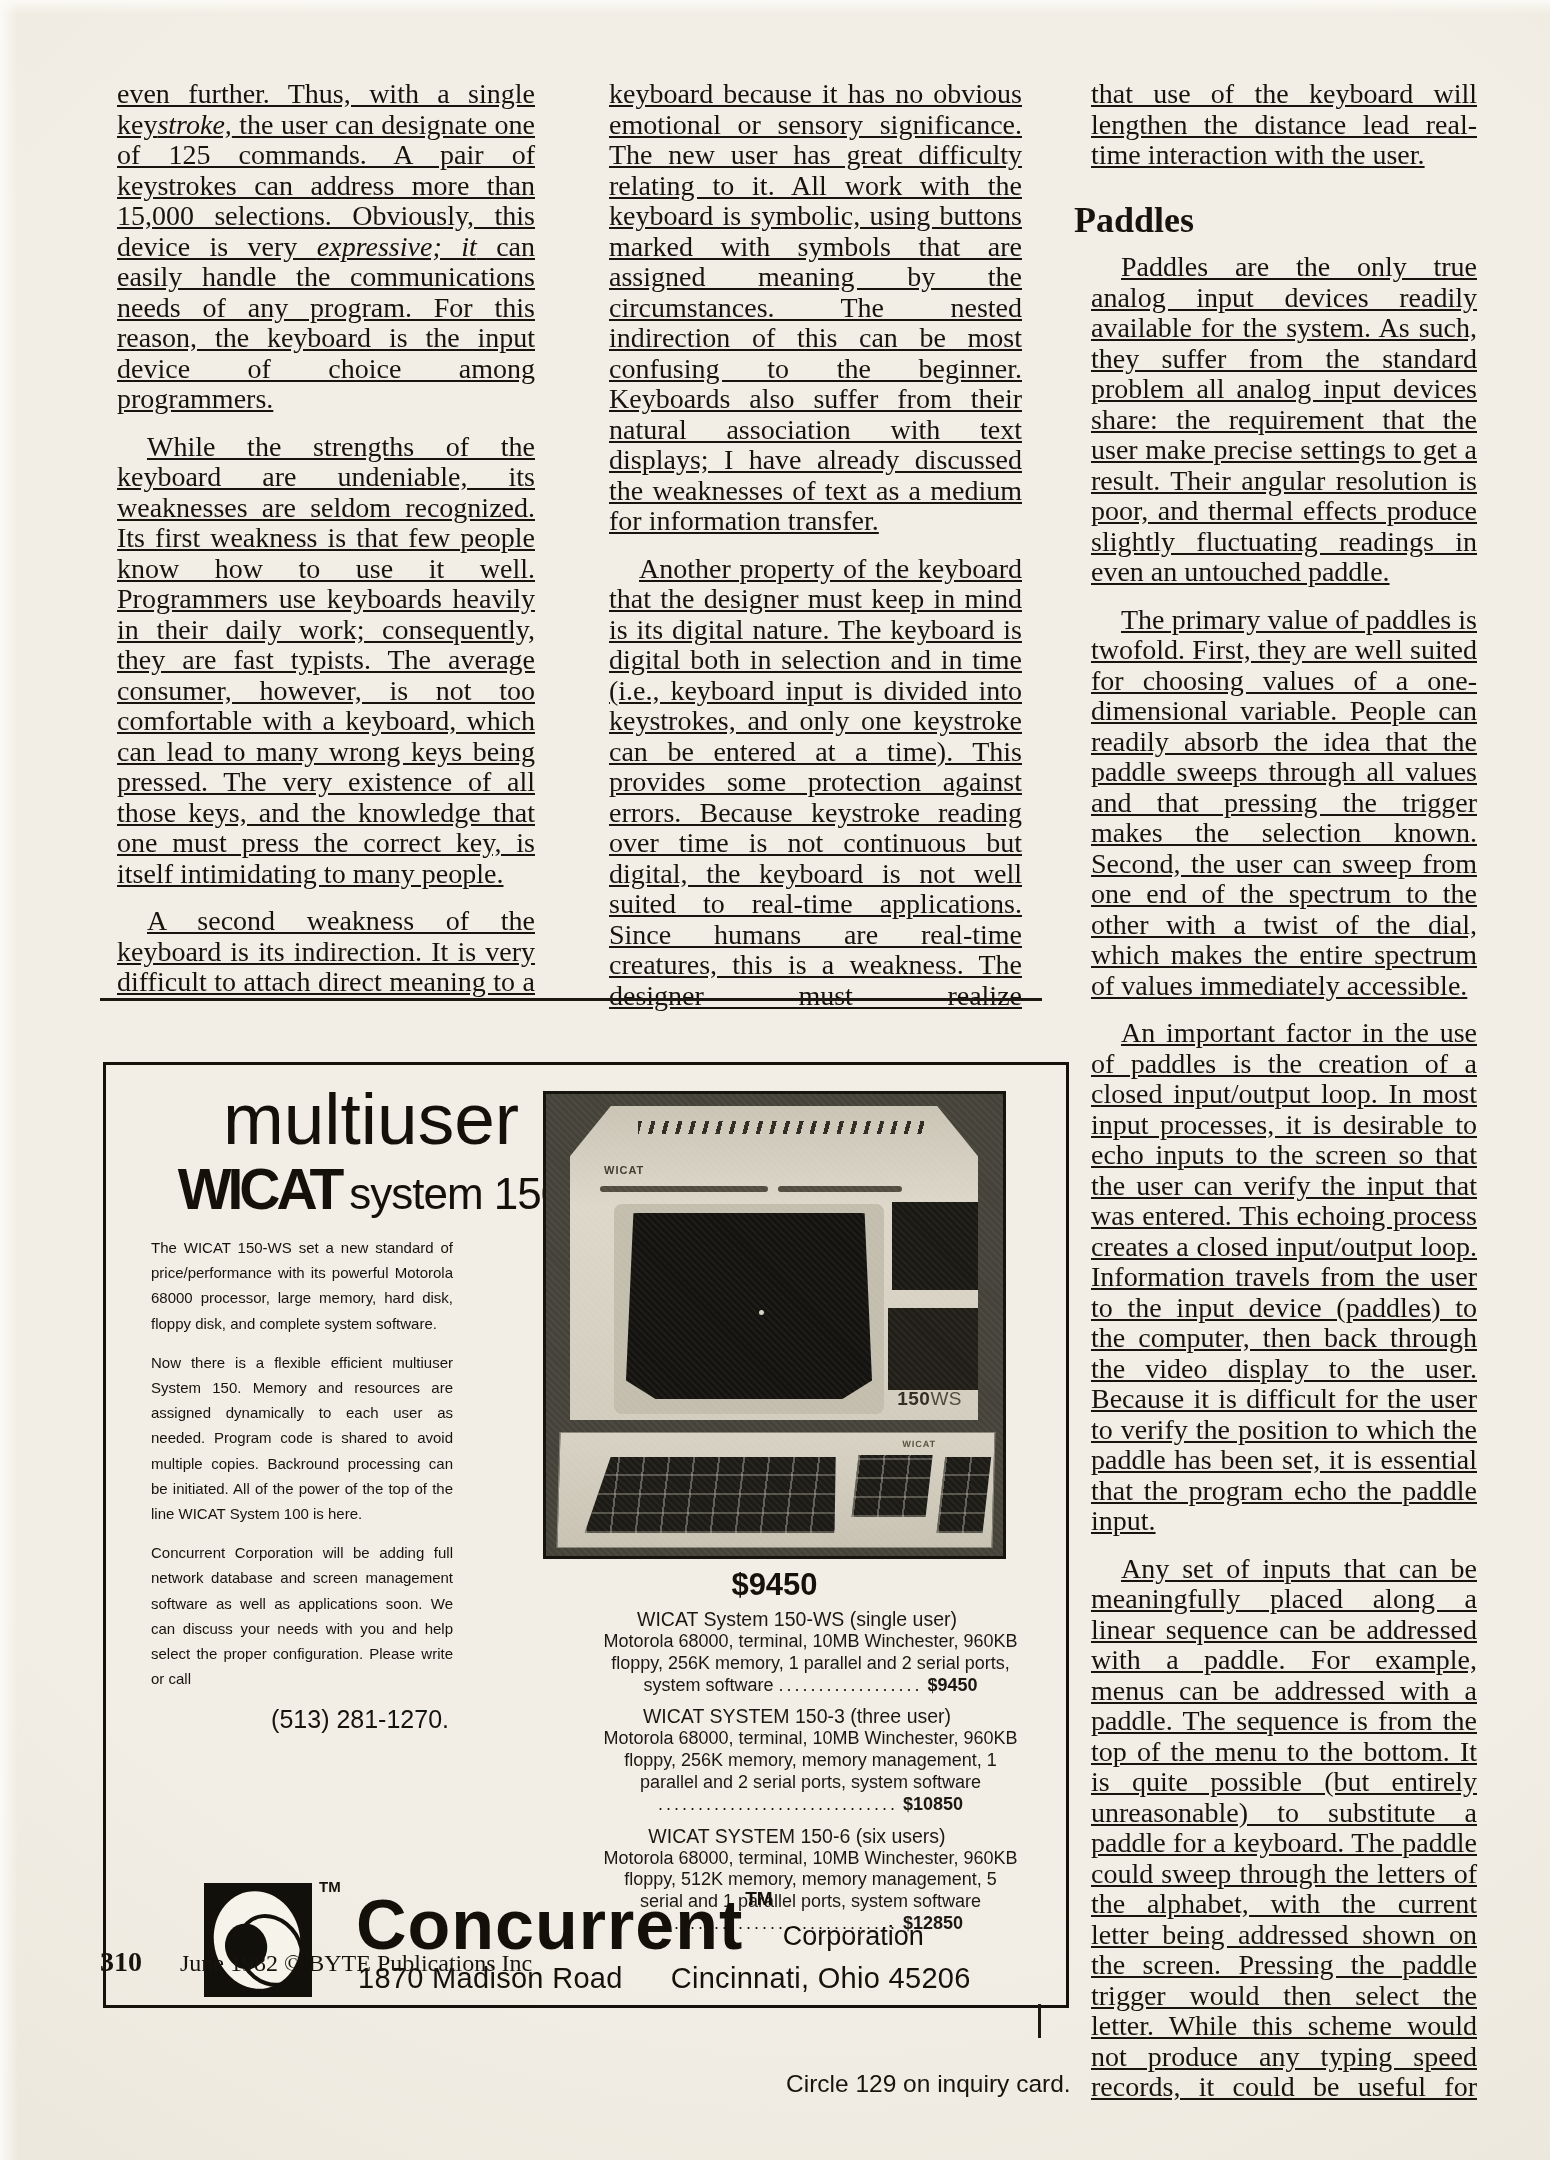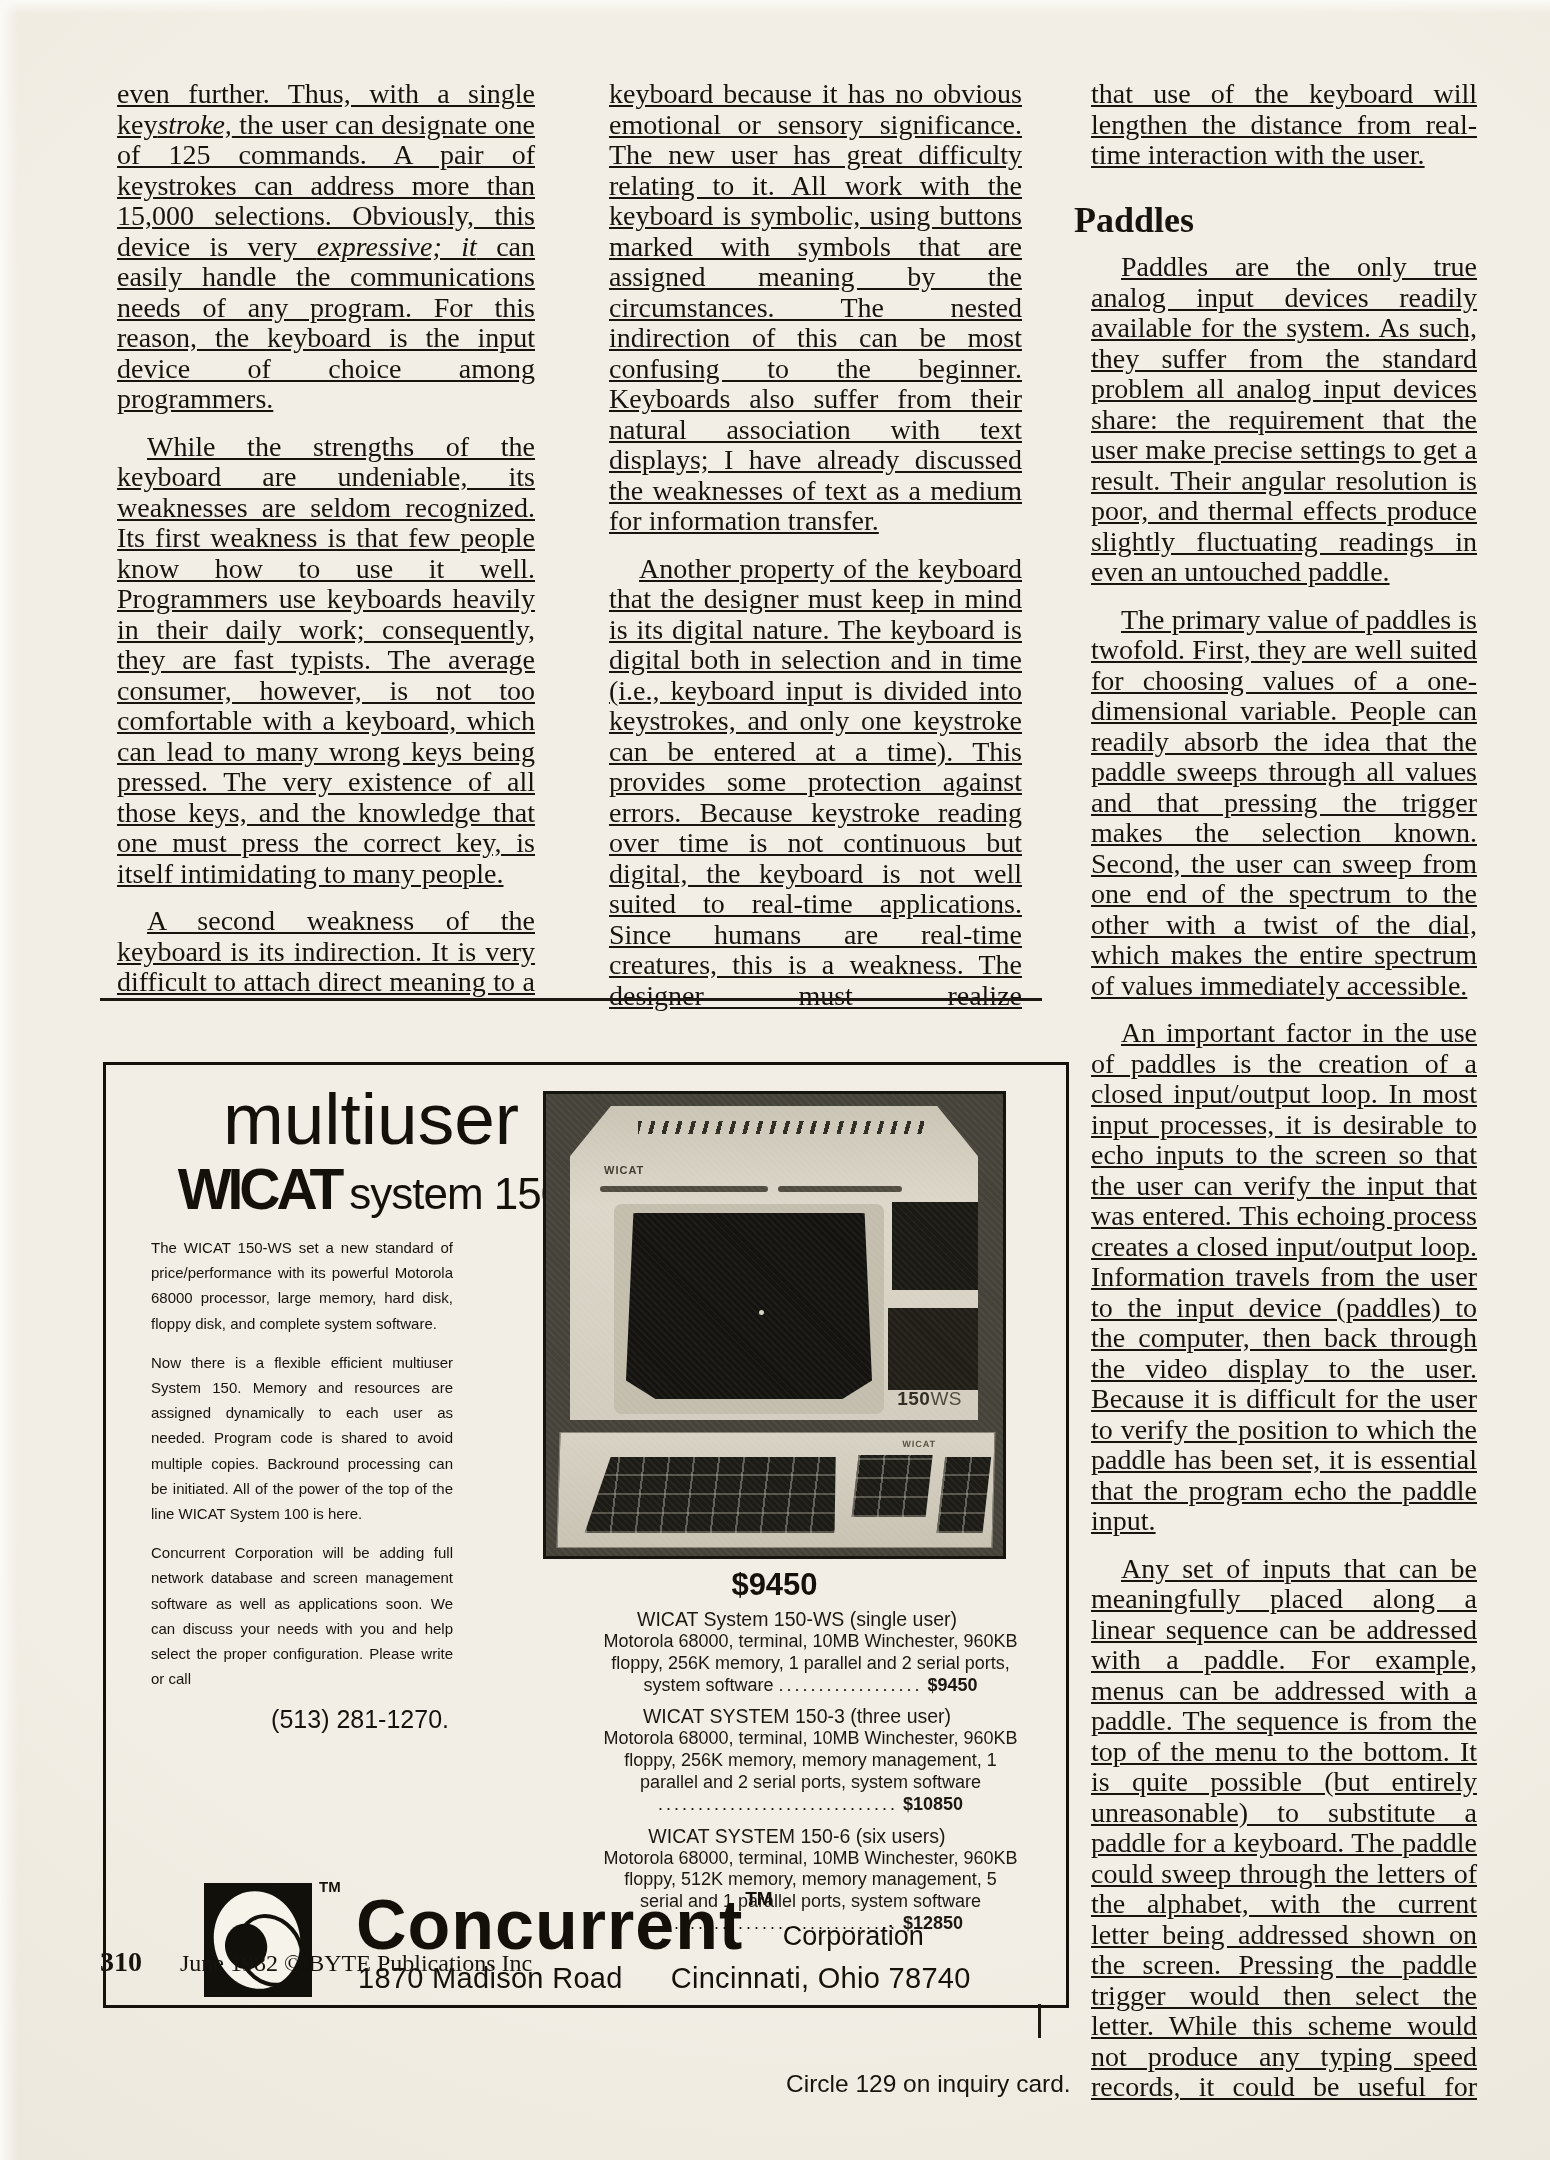--- a/index.html
+++ b/index.html
@@ -121,21 +121,21 @@
     <p class="jp indent">While the strengths of the keyboard are undeniable, its weaknesses are seldom recognized. Its first weakness is that few people know how to use it well. Programmers use keyboards heavily in their daily work; consequently, they are fast typists. The average consumer, however, is not too comfortable with a keyboard, which can lead to many wrong keys being pressed. The very existence of all those keys, and the knowledge that one must press the correct key, is itself intimidating to many people.</p>
     <p class="jp indent cont">A second weakness of the keyboard is its indirection. It is very difficult to attach direct meaning to a</p>
   </div>
 
   <div class="col col2">
     <p class="jp">keyboard because it has no obvious emotional or sensory significance. The new user has great difficulty relating to it. All work with the keyboard is symbolic, using buttons marked with symbols that are assigned meaning by the circumstances. The nested indirection of this can be most confusing to the beginner. Keyboards also suffer from their natural association with text displays; I have already discussed the weaknesses of text as a medium for information transfer.</p>
     <p class="jp indent cont">Another property of the keyboard that the designer must keep in mind is its digital nature. The keyboard is digital both in selection and in time (i.e., keyboard input is divided into keystrokes, and only one keystroke can be entered at a time). This provides some protection against errors. Because keystroke reading over time is not continuous but digital, the keyboard is not well suited to real-time applications. Since humans are real-time creatures, this is a weakness. The designer must realize</p>
   </div>
 
   <div class="col col3">
-    <p class="jp">that use of the keyboard will lengthen the distance from real-time interaction with the user.</p>
+    <p class="jp">that use of the keyboard will lengthen the distance lead real-time interaction with the user.</p>
     <h3 class="subhead">Paddles</h3>
     <p class="jp indent">Paddles are the only true analog input devices readily available for the system. As such, they suffer from the standard problem all analog input devices share: the requirement that the user make precise settings to get a result. Their angular resolution is poor, and thermal effects produce slightly fluctuating readings in even an untouched paddle.</p>
     <p class="jp indent">The primary value of paddles is twofold. First, they are well suited for choosing values of a one-dimensional variable. People can readily absorb the idea that the paddle sweeps through all values and that pressing the trigger makes the selection known. Second, the user can sweep from one end of the spectrum to the other with a twist of the dial, which makes the entire spectrum of values immediately accessible.</p>
     <p class="jp indent">An important factor in the use of paddles is the creation of a closed input/output loop. In most input processes, it is desirable to echo inputs to the screen so that the user can verify the input that was entered. This echoing process creates a closed input/output loop. Information travels from the user to the input device (paddles) to the computer, then back through the video display to the user. Because it is difficult for the user to verify the position to which the paddle has been set, it is essential that the program echo the paddle input.</p>
     <p class="jp indent cont">Any set of inputs that can be meaningfully placed along a linear sequence can be addressed with a paddle. For example, menus can be addressed with a paddle. The sequence is from the top of the menu to the bottom. It is quite possible (but entirely unreasonable) to substitute a paddle for a keyboard. The paddle could sweep through the letters of the alphabet, with the current letter being addressed shown on the screen. Pressing the paddle trigger would then select the letter. While this scheme would not produce any typing speed records, it could be useful for</p>
   </div>
 
   <div class="rule-top"></div>
 
   <div class="ad">
@@ -194,21 +194,21 @@
     <div class="logo-mark">
       <div class="logo-eye">
         <div class="logo-ring"></div>
         <div class="logo-pupil"></div>
       </div>
     </div>
     <div class="logo-tm1">TM</div>
     <div class="logo-line"><span class="logo-text">Concurrent</span><span class="logo-tm2">TM</span><span class="logo-sub">Corporation</span></div>
     <div class="logo-address">
       <span>1870 Madison Road</span>
-      <span>Cincinnati, Ohio 78740</span>
+      <span>Cincinnati, Ohio 45206</span>
     </div>
   </div>
 
   <div class="rule-ext"></div>
 
   <div class="footer-left">
     <span class="pg">310</span><span class="issue">June 1982 © BYTE Publications Inc</span>
   </div>
   <div class="footer-circle">Circle 129 on inquiry card.</div>
 </div>

